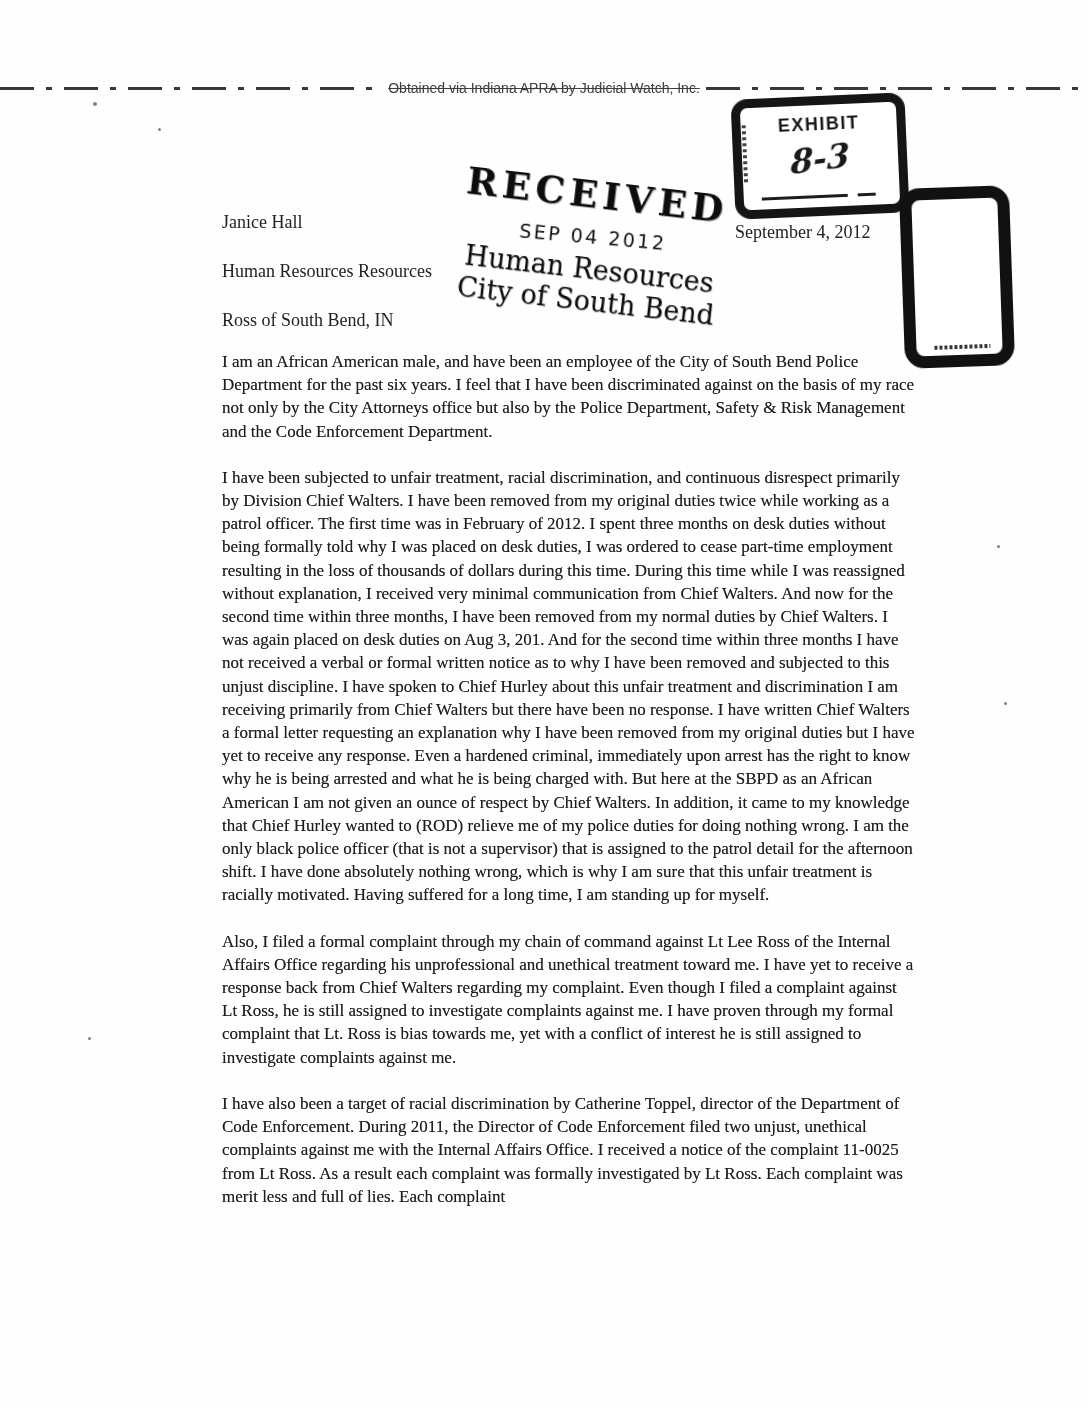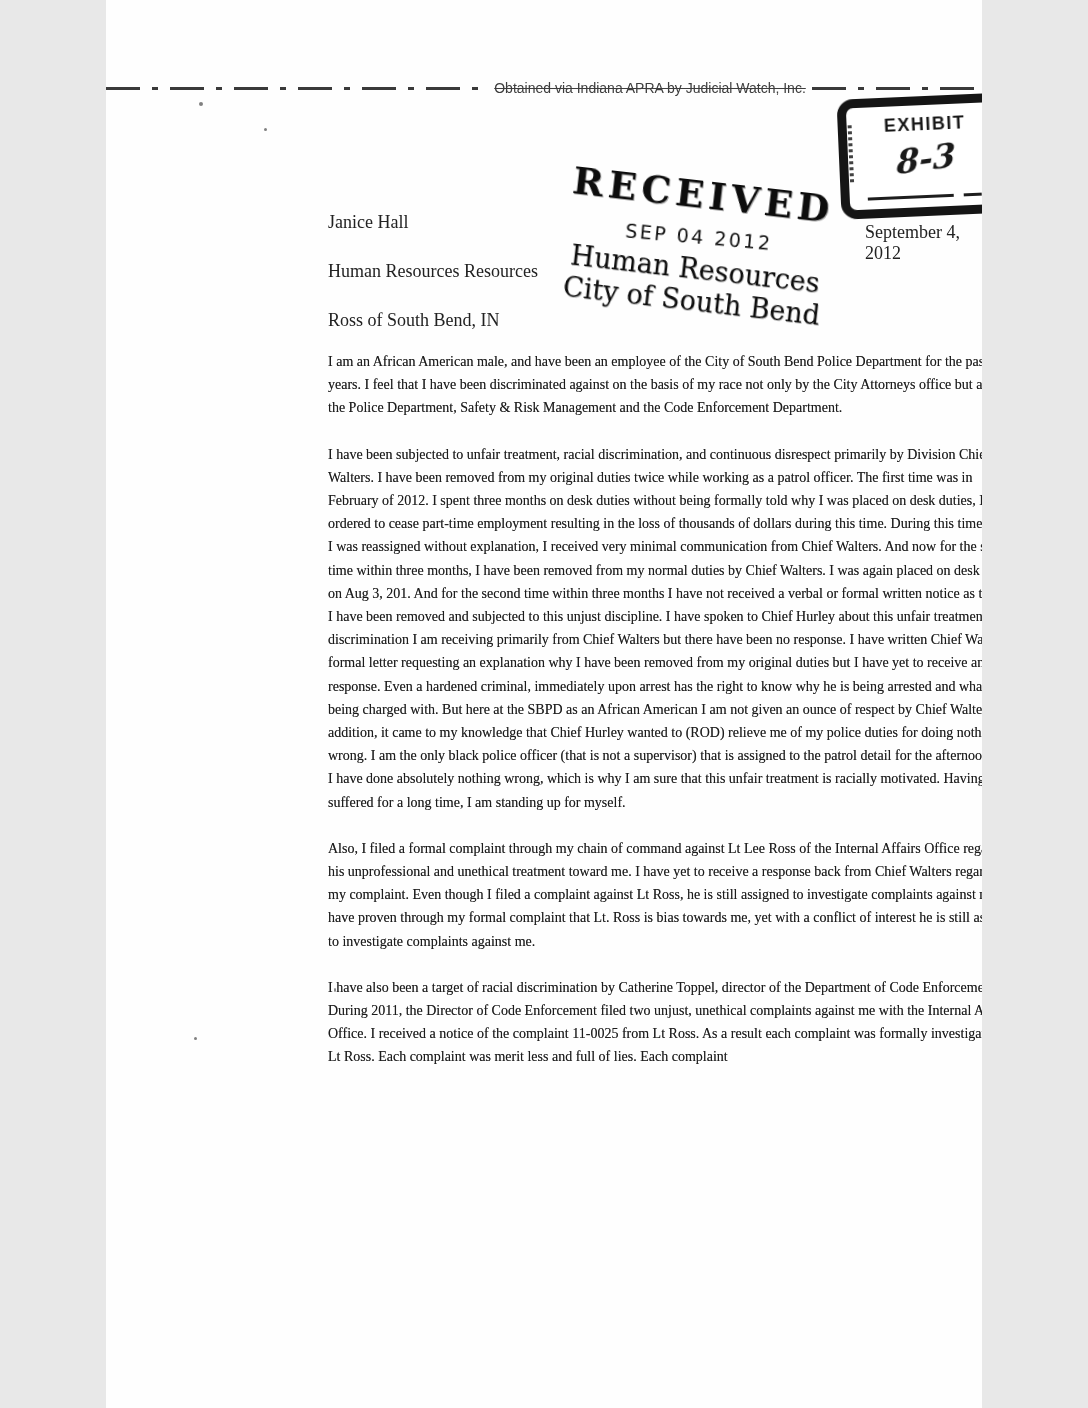--- a/index.html
+++ b/index.html
@@ -1,18 +1,18 @@
 <!DOCTYPE html>
 <html><head>
 <meta charset="utf-8">
 <style>
   html,body{margin:0;padding:0;background:#e8e8e8;}
   .page{
     position:relative;
-    width:876px;height:1408px;
+    width:1088px;height:1408px;
     margin:0 auto;
     background:#fefefe;
     font-family:"Liberation Serif", serif;
     color:#1b1b1b;
     overflow:hidden;
   }
   
   .prov-row{
     position:absolute;left:0;top:80px;width:1088px;
     display:flex;align-items:center;
@@ -95,29 +95,29 @@
   }
   .stamp-dept{
     margin-top:6px;
     font-family:"DejaVu Serif", serif;
     font-size:27px;line-height:1.2;
     text-shadow:.6px .6px 0 rgba(30,30,30,.3);
   }
   
   .letter-date{
     position:absolute;left:735px;top:222px;
-    font-size:18px;color:#222;margin-left:24px;
+    font-size:18px;color:#222;
   }
   .recipient{
     position:absolute;left:222px;top:212px;font-size:18px;color:#222;
   }
   .recipient div{margin-bottom:28px;}
   .body-text{
     position:absolute;left:222px;top:350px;width:694px;
-    font-size:14px;line-height:23.2px;color:#1d1d1d;
+    font-size:17px;line-height:23.2px;color:#1d1d1d;
     text-shadow:0 0 .5px rgba(20,20,20,.55);
   }
   .body-text p{margin:0 0 23px 0;}
   
   .speck{position:absolute;background:#555;border-radius:50%;opacity:.75;}
 </style>
 </head>
 <body>
 
 <div class="page">

